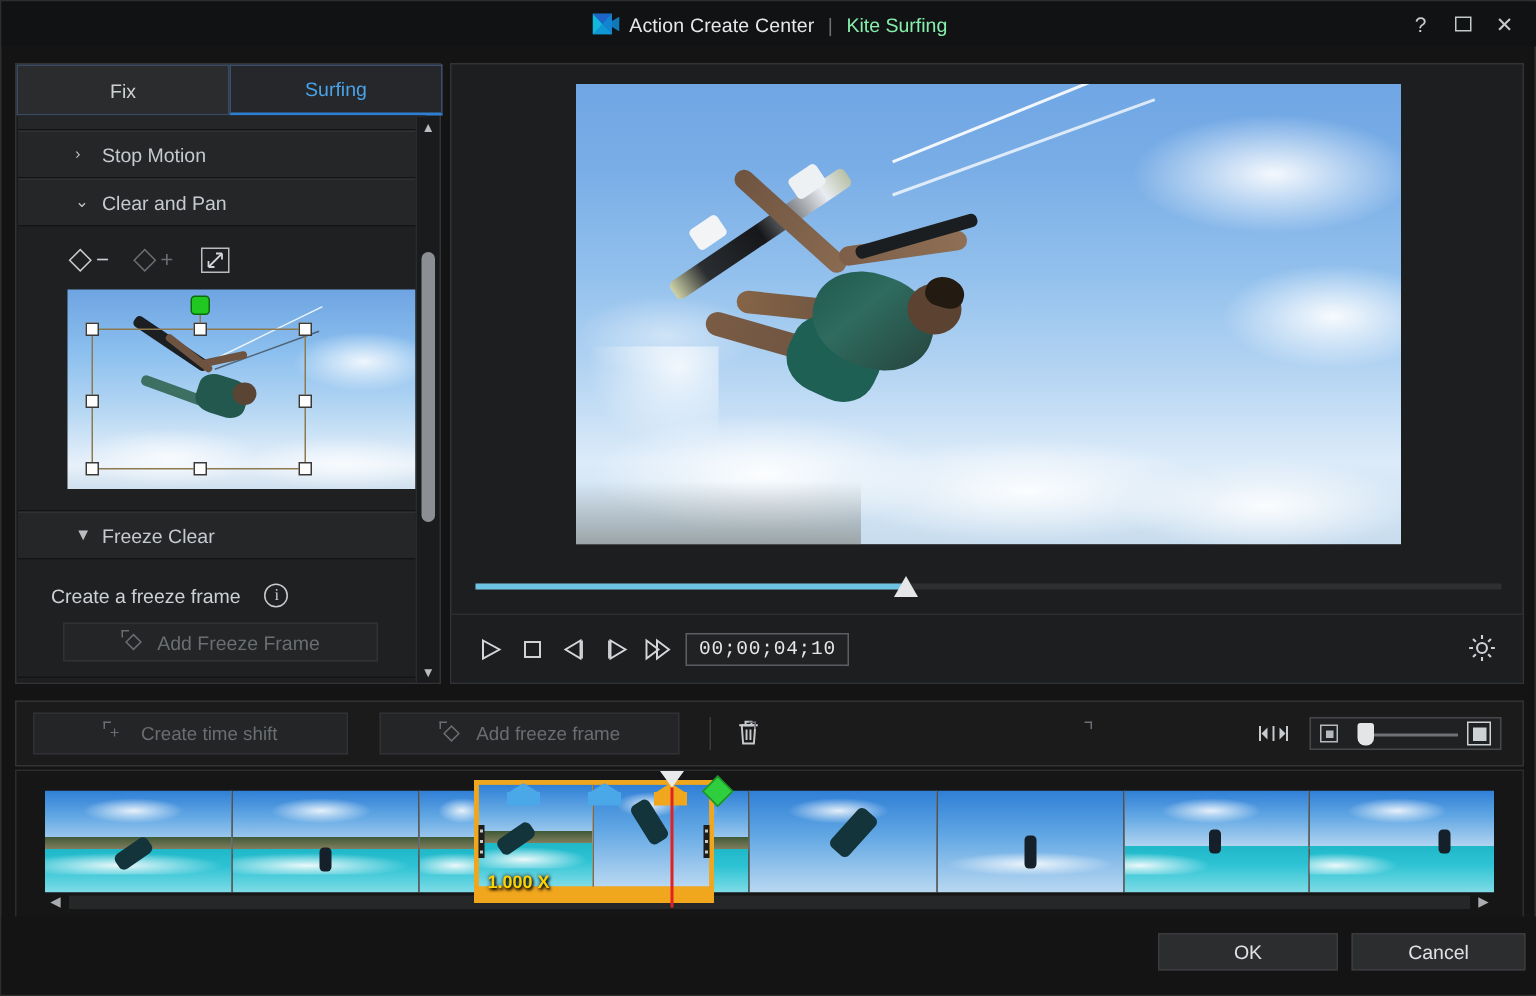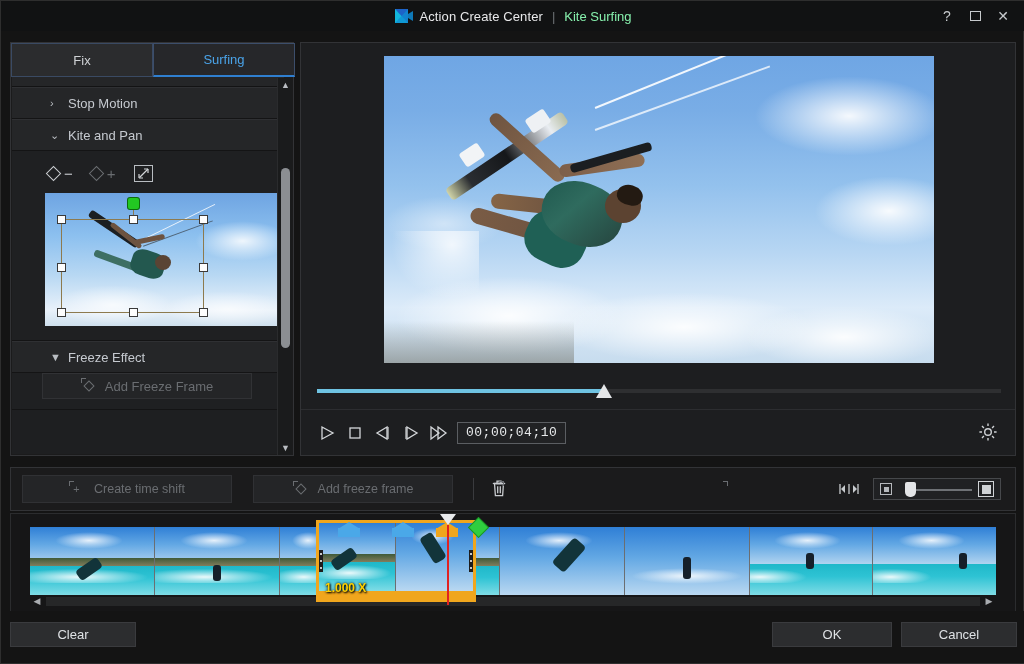--- a/index.html
+++ b/index.html
@@ -351,21 +351,21 @@
     <div class="sections">
       <div class="partial-row"></div>
 
       <div class="sec-header">
         <span class="chev">›</span>
         <span>Stop Motion</span>
       </div>
 
       <div class="sec-header">
         <span class="chev">⌄</span>
-        <span>Kite and Pan</span>
+        <span>Clear and Pan</span>
       </div>
 
       <div class="sec-body">
         <div class="kf-toolbar">
           <span class="kf-btn">
             <span class="diamond"></span>
             <span class="kf-sign">−</span>
           </span>
           <span class="kf-btn dim">
             <span class="diamond"></span>
@@ -405,24 +405,28 @@
             <span class="handle h-bl"></span>
             <span class="handle h-bc"></span>
             <span class="handle h-br"></span>
           </div>
         </div>
         <div style="height:14px"></div>
       </div>
 
       <div class="sec-header">
         <span class="chev">▼</span>
-        <span>Freeze Effect</span>
+        <span>Freeze Clear</span>
       </div>
 
       <div class="sec-body ff-body">
+        <div class="ff-row">
+          <span class="ff-label">Create a freeze frame</span>
+          <span class="info-icon">i</span>
+        </div>
         <div class="ff-btn">
           <span class="kfico">
             <i class="c c1"></i>
               <i class="dm"></i>
           </span>
           <span>Add Freeze Frame</span>
         </div>
       </div>
     </div>
 
@@ -672,18 +676,17 @@
     <span class="playhead-line"></span>
 
     <div class="hscroll">
       <span class="hs-arrow">◀</span>
       <span class="hs-track"></span>
       <span class="hs-arrow">▶</span>
     </div>
   </div>
 
   <div class="footer">
-    <div class="fbtn fb-clear">Clear</div>
     <div class="fbtn fb-ok">OK</div>
     <div class="fbtn fb-cancel">Cancel</div>
   </div>
 
 </div>
 
 </body></html>

